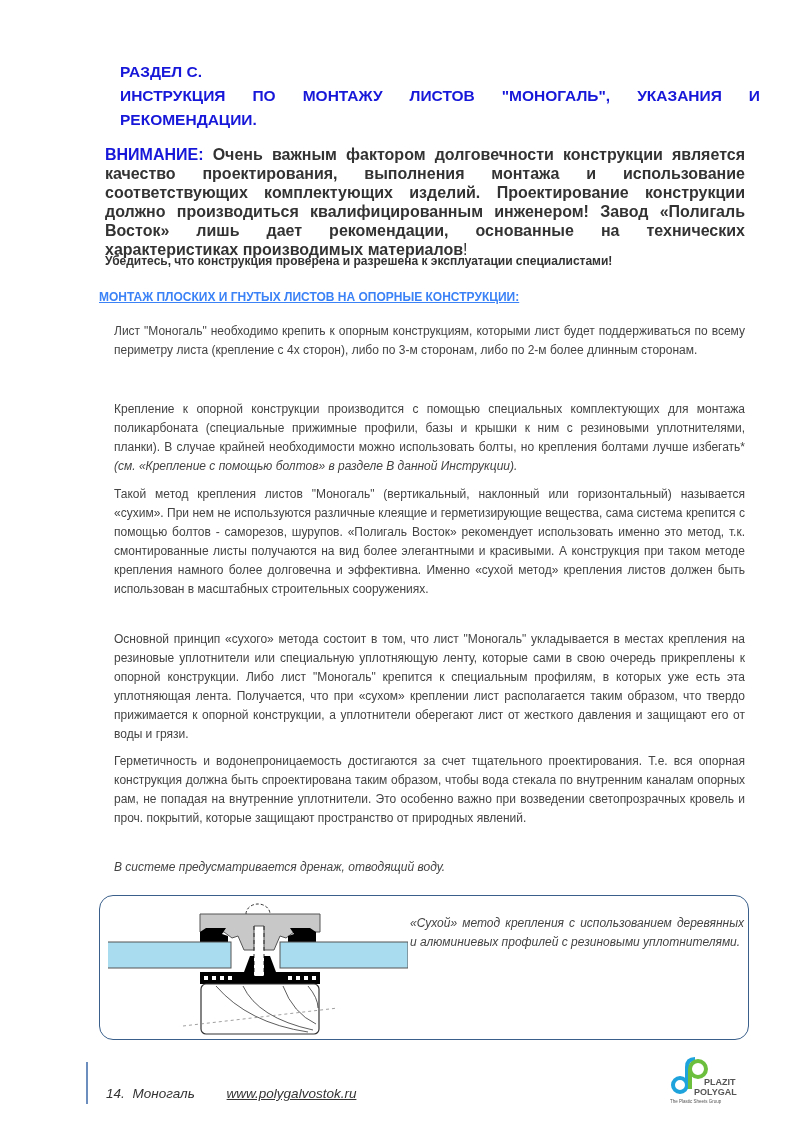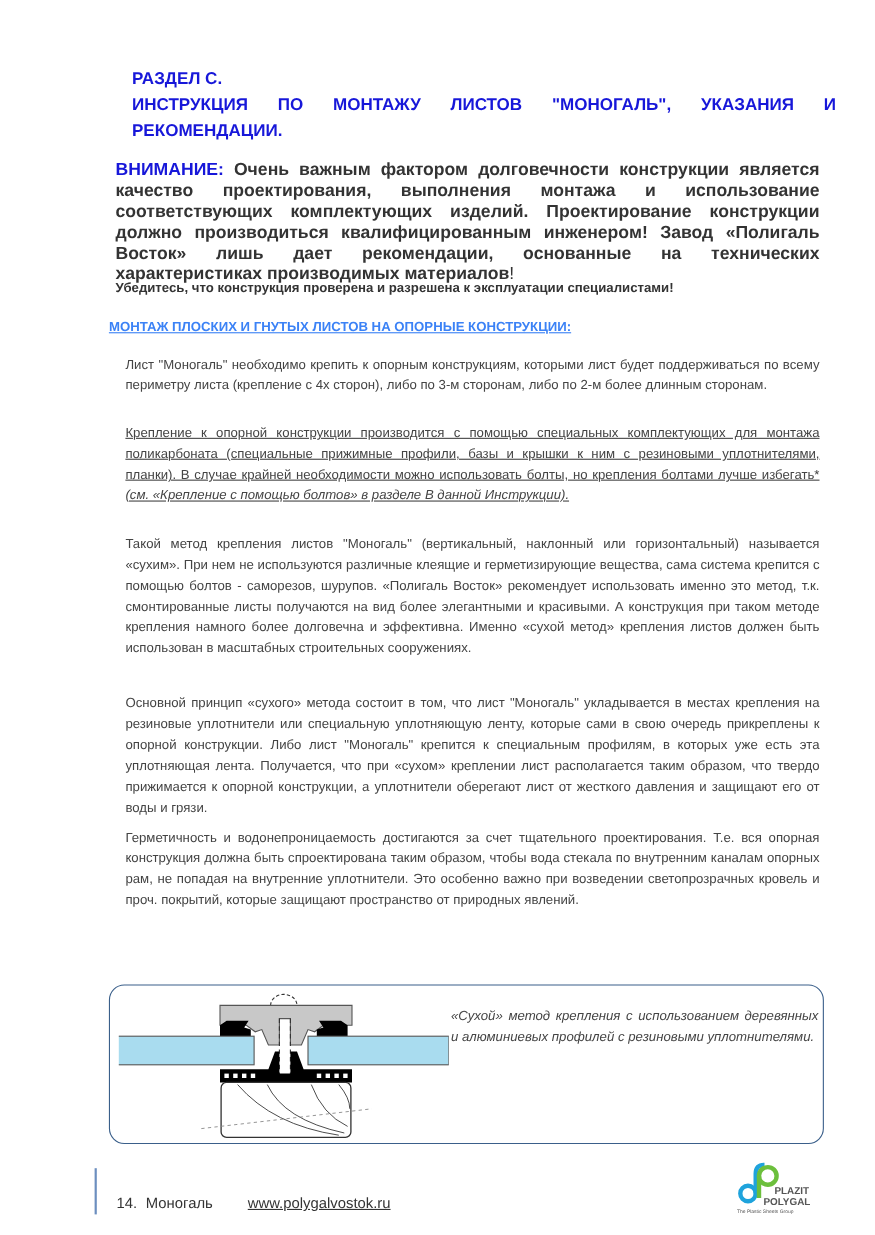--- a/index.html
+++ b/index.html
@@ -19,34 +19,34 @@
 
   .verify { position: absolute; left: 105px; top: 252px; width: 640px;
             font-size: 12px; font-weight: bold; color: #333; line-height: 19px; }
   .subhead { position: absolute; left: 99px; top: 288px; width: 640px;
              font-size: 12px; font-weight: bold; color: #3b82f6; text-decoration: underline; line-height: 19px; }
 
   .body { position: absolute; left: 114px; width: 631px; font-size: 12px; line-height: 19px;
           color: #444; text-align: justify; }
   .body i { font-style: italic; }
   .p1 { top: 322px; }
-  .p2 { top: 384px; text-decoration: underline; }
+  .p2 { top: 400px; }
   .p3 { top: 485px; }
   .p4 { top: 630px; }
   .p5 { top: 752px; }
   .p6 { top: 858px; font-style: italic; }
 
   .figure { position: absolute; left: 99px; top: 895px; width: 650px; height: 145px;
             border: 1.5px solid #3a5f8a; border-radius: 14px; box-sizing: border-box; padding-left: 12px; }
   .fig-svg { position: absolute; left: 8px; top: 2px; }
   .caption { position: absolute; left: 310px; top: 18px; width: 334px;
              font-size: 12px; line-height: 19px; font-style: italic; color: #444; text-align: justify; }
 
   .footer-bar { position: absolute; left: 86px; top: 1062px; width: 2px; height: 42px; background: #6c8ebf; }
-  .footer-text { position: absolute; left: 106px; top: 1086px; font-size: 13.5px; color: #333; }
+  .footer-text { position: absolute; left: 106px; top: 1086px; font-size: 13.5px; color: #333; font-style: italic; }
   .footer-text .num { margin-right: 4px; }
   .footer-text .link { margin-left: 28px; text-decoration: underline; color: #333; }
   .logo { position: absolute; left: 668px; top: 1055px; width: 90px; height: 55px; text-align: right; }
 </style>
 </head>
 <body>
 
 <div class="page">
 
   <div class="title">
@@ -58,20 +58,21 @@
   <div class="warn"><span class="lbl">ВНИМАНИЕ:</span><span> Очень важным фактором долговечности конструкции является качество проектирования, выполнения монтажа и использование соответствующих комплектующих изделий. Проектирование конструкции должно производиться квалифицированным инженером! Завод «Полигаль Восток» лишь дает рекомендации, основанные на технических характеристиках производимых материалов</span><span class="excl">!</span></div>
 
   <div class="verify">Убедитесь, что конструкция проверена и разрешена к эксплуатации специалистами!</div>
   <div class="subhead">МОНТАЖ ПЛОСКИХ И ГНУТЫХ ЛИСТОВ НА ОПОРНЫЕ КОНСТРУКЦИИ:</div>
 
   <div class="body p1">Лист "Моногаль" необходимо крепить к опорным конструкциям, которыми лист будет поддерживаться по всему периметру листа (крепление с 4х сторон), либо по 3-м сторонам, либо по 2-м более длинным сторонам.</div>
   <div class="body p2"><span>Крепление к опорной конструкции производится с помощью специальных комплектующих для монтажа поликарбоната (специальные прижимные профили, базы и крышки к ним с резиновыми уплотнителями, планки). В случае крайней необходимости можно использовать болты, но крепления болтами лучше избегать* </span><i>(см. «Крепление с помощью болтов» в разделе В данной Инструкции).</i></div>
   <div class="body p3">Такой метод крепления листов "Моногаль" (вертикальный, наклонный или горизонтальный) называется «сухим». При нем не используются различные клеящие и герметизирующие вещества, сама система крепится с помощью болтов - саморезов, шурупов. «Полигаль Восток» рекомендует использовать именно это метод, т.к. смонтированные листы получаются на вид более элегантными и красивыми. А конструкция при таком методе крепления намного более долговечна и эффективна. Именно «сухой метод» крепления листов должен быть использован в масштабных строительных сооружениях.</div>
   <div class="body p4">Основной принцип «сухого» метода состоит в том, что лист "Моногаль" укладывается в местах крепления на резиновые уплотнители или специальную уплотняющую ленту, которые сами в свою очередь прикреплены к опорной конструкции. Либо лист "Моногаль" крепится к специальным профилям, в которых уже есть эта уплотняющая лента. Получается, что при «сухом» креплении лист располагается таким образом, что твердо прижимается к опорной конструкции, а уплотнители оберегают лист от жесткого давления и защищают его от воды и грязи.</div>
   <div class="body p5">Герметичность и водонепроницаемость достигаются за счет тщательного проектирования. Т.е. вся опорная конструкция должна быть спроектирована таким образом, чтобы вода стекала по внутренним каналам опорных рам, не попадая на внутренние уплотнители. Это особенно важно при возведении светопрозрачных кровель и проч. покрытий, которые защищают пространство от природных явлений.</div>
+  <div class="body p6">В системе предусматривается дренаж, отводящий воду.</div>
 
   <div class="figure">
     <svg class="fig-svg" width="300" height="140" viewBox="0 0 300 140">
 
       <path d="M138 16 A12 10 0 0 1 162 16" fill="none" stroke="#333" stroke-width="1" stroke-dasharray="3,2"></path>
 
       <polygon points="92,16 212,16 212,34 186,34 178,40 172,38 166,52 156,52 156,28 146,28 146,52 136,52 130,38 124,40 116,34 92,34" fill="#c8c8c8" stroke="#555" stroke-width="1"></polygon>
 
       <polygon points="98,30 118,30 114,36 120,38 120,44 92,44 92,34" fill="#000"></polygon>
       <polygon points="182,30 202,30 208,34 208,44 180,44 180,38 186,36" fill="#000"></polygon>

